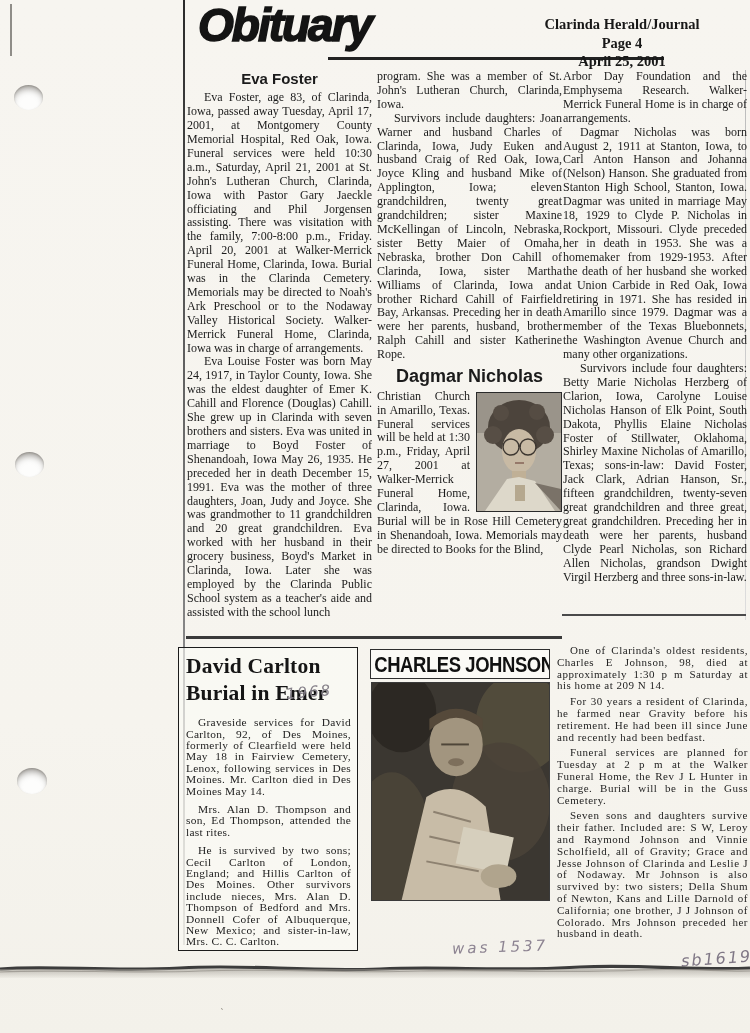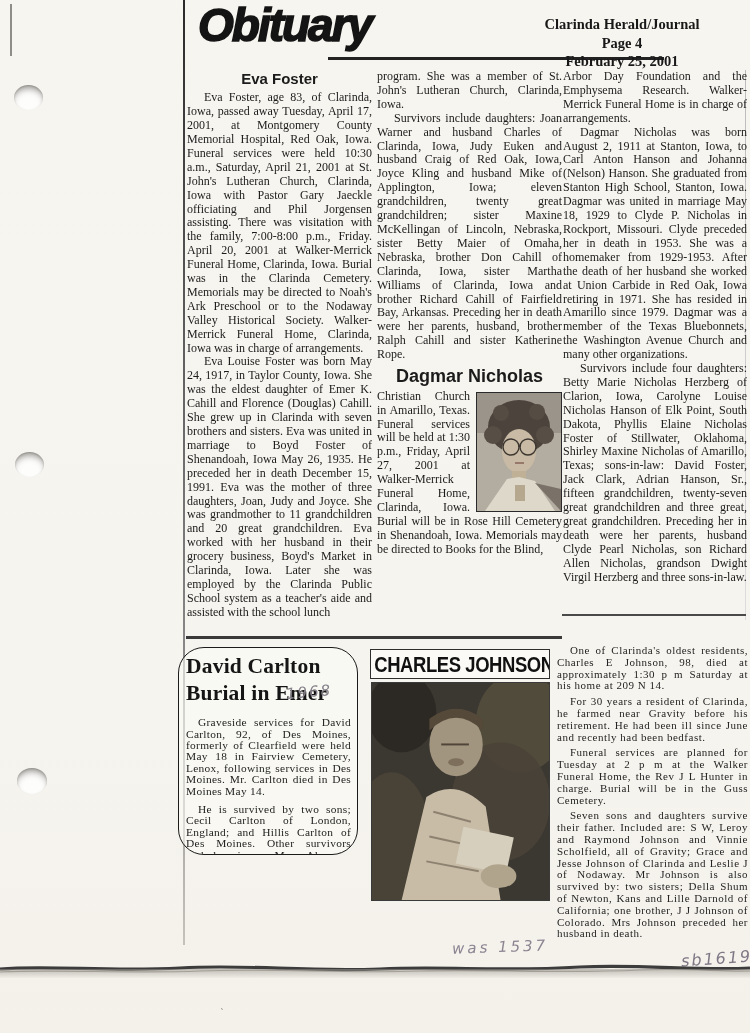--- a/index.html
+++ b/index.html
@@ -51,21 +51,21 @@
   <div class="hole" style="left:17px;top:768px;width:30px;height:26px;"></div>
 
   <div class="vedge" style="left:183px;top:0;height:945px;"></div>
   <div class="vedge-light" style="left:745px;top:70px;height:550px;"></div>
 
   <div class="abs masthead" style="left:198px;top:2px;">Obituary</div>
   <div class="hrule" style="left:328px;top:57px;width:336px;height:3px;"></div>
   <div class="abs dateline" style="left:543px;top:15px;width:158px;">
     <div>Clarinda Herald/Journal</div>
     <div>Page 4</div>
-    <div>February 25, 2001</div>
+    <div>April 25, 2001</div>
   </div>
 
   <div class="col" style="left:187px;top:70px;width:185px;height:566px;">
     <div class="obit-h eva">Eva Foster</div>
     <p class="noindent" style="text-indent:17px;">Eva Foster, age 83, of Clarinda, Iowa, passed away Tuesday, April 17, 2001, at Montgomery County Memorial Hospital, Red Oak, Iowa. Funeral services were held 10:30 a.m., Saturday, April 21, 2001 at St. John's Lutheran Church, Clarinda, Iowa with Pastor Gary Jaeckle officiating and Phil Jorgensen assisting. There was visitation with the family, 7:00-8:00 p.m., Friday. April 20, 2001 at Walker-Merrick Funeral Home, Clarinda, Iowa. Burial was in the Clarinda Cemetery. Memorials may be directed to Noah's Ark Preschool or to the Nodaway Valley Historical Society. Walker-Merrick Funeral Home, Clarinda, Iowa was in charge of arrangements.</p>
     <p>Eva Louise Foster was born May 24, 1917, in Taylor County, Iowa. She was the eldest daughter of Emer K. Cahill and Florence (Douglas) Cahill. She grew up in Clarinda with seven brothers and sisters. Eva was united in marriage to Boyd Foster of Shenandoah, Iowa May 26, 1935. He preceded her in death December 15, 1991. Eva was the mother of three daughters, Joan, Judy and Joyce. She was grandmother to 11 grandchildren and 20 great grandchildren. Eva worked with her husband in their grocery business, Boyd's Market in Clarinda, Iowa. Later she was employed by the Clarinda Public School system as a teacher's aide and assisted with the school lunch</p>
   </div>
 
   <div class="col" style="left:377px;top:70px;width:185px;height:578px;">
     <p class="noindent">program. She was a member of St. John's Lutheran Church, Clarinda, Iowa.</p>
@@ -96,28 +96,28 @@
 
   <div class="col" style="left:563px;top:70px;width:184px;height:548px;">
     <p class="noindent">Arbor Day Foundation and the Emphysema Research. Walker-Merrick Funeral Home is in charge of arrangements.</p>
     <p>Dagmar Nicholas was born August 2, 1911 at Stanton, Iowa, to Carl Anton Hanson and Johanna (Nelson) Hanson. She graduated from Stanton High School, Stanton, Iowa. Dagmar was united in marriage May 18, 1929 to Clyde P. Nicholas in Rockport, Missouri. Clyde preceded her in death in 1953. She was a homemaker from 1929-1953. After the death of her husband she worked at Union Carbide in Red Oak, Iowa retiring in 1971. She has resided in Amarillo since 1979. Dagmar was a member of the Texas Bluebonnets, the Washington Avenue Church and many other organizations.</p>
     <p>Survivors include four daughters: Betty Marie Nicholas Herzberg of Clarion, Iowa, Carolyne Louise Nicholas Hanson of Elk Point, South Dakota, Phyllis Elaine Nicholas Foster of Stillwater, Oklahoma, Shirley Maxine Nicholas of Amarillo, Texas; sons-in-law: David Foster, Jack Clark, Adrian Hanson, Sr., fifteen grandchildren, twenty-seven great grandchildren and three great, great grandchildren. Preceding her in death were her parents, husband Clyde Pearl Nicholas, son Richard Allen Nicholas, grandson Dwight Virgil Herzberg and three sons-in-law.</p>
   </div>
 
   <div class="hrule" style="left:186px;top:636px;width:376px;height:2.5px;background:#3a3a3a;"></div>
   <div class="hrule" style="left:562px;top:614px;width:184px;height:2px;background:#4a4a4a;"></div>
 
-  <div class="carlton" style="left:178px;top:647px;width:180px;height:208px;border-radius:26px;">
+  <div class="carlton" style="left:178px;top:647px;width:180px;height:304px;">
     <div class="carlton-title">
       <div>David Carlton</div>
       <div>Burial in Emer</div>
     </div>
     <p style="margin-top:10px;">Graveside services for David Carlton, 92, of Des Moines, formerly of Clearfield were held May 18 in Fairview Cemetery, Lenox, following services in Des Moines. Mr. Carlton died in Des Moines May 14.</p>
+    <p>Mrs. Alan D. Thompson and son, Ed Thompson, attended the last rites.</p>
     <p>He is survived by two sons; Cecil Carlton of London, England; and Hillis Carlton of Des Moines. Other survivors include nieces, Mrs. Alan D. Thompson of Bedford and Mrs. Donnell Cofer of Albuquerque, New Mexico; and sister-in-law, Mrs. C. C. Carlton.</p>
-    <p>Mrs. Alan D. Thompson and son, Ed Thompson, attended the last rites.</p>
   </div>
   <div class="hw" style="left:286px;top:683px;font-size:15px;letter-spacing:2px;color:#86818a;transform:rotate(-5deg);">1968</div>
 
   <div class="cj-head" style="left:370px;top:649px;width:180px;height:30px;">
     <span>CHARLES JOHNSON</span>
   </div>
   <div class="cj-photo" style="left:371px;top:682px;width:179px;height:219px;">
     <svg viewBox="0 0 179 219" preserveAspectRatio="none">
       <rect x="0" y="0" width="179" height="219" fill="#3b3731"></rect>
       <ellipse cx="150" cy="40" rx="45" ry="50" fill="#58503f" opacity=".8"></ellipse>

